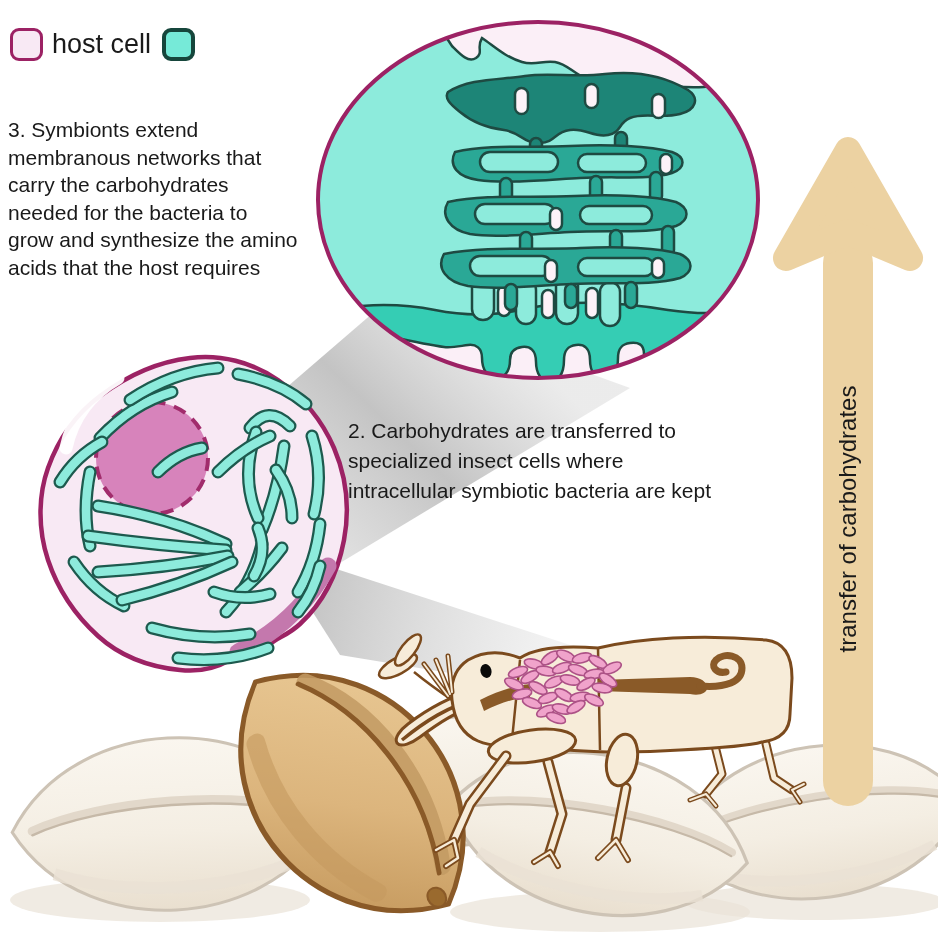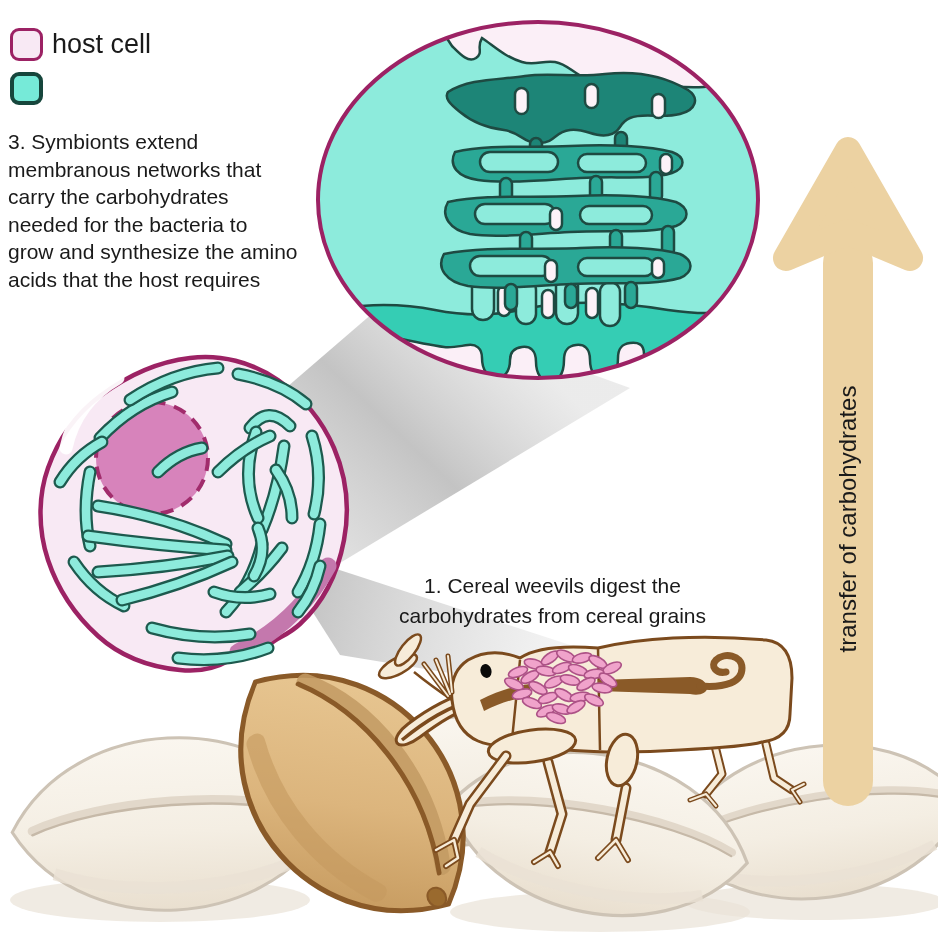--- a/index.html
+++ b/index.html
@@ -1,24 +1,24 @@
 <!DOCTYPE html>
 <html><head>
 <meta charset="utf-8">
 <style>
   html,body{margin:0;padding:0;background:#fff;}
   #canvas{position:relative;width:938px;height:937px;background:#ffffff;overflow:hidden;
           font-family:"Liberation Sans",sans-serif;color:#1a1a1a;}
   #art{position:absolute;left:0;top:0;}
   .txt{position:absolute;white-space:pre-line;}
-  .legend{position:absolute;left:10px;top:28px;display:flex;flex-direction:column;gap:11px;}
+  .legend{position:absolute;left:10px;top:28px;display:flex;flex-direction:row;gap:11px;}
   .legend-row{display:flex;align-items:center;gap:9px;}
   .swatch{width:33px;height:33px;border-radius:9px;box-sizing:border-box;flex:0 0 auto;}
   .legend-label{font-size:27px;line-height:1;}
-  #step3{left:8px;top:128px;width:312px;font-size:21px;line-height:27.5px;}
+  #step3{left:8px;top:116px;width:312px;font-size:21px;line-height:27.5px;}
   #step2{left:348px;top:416px;width:430px;font-size:21px;line-height:30px;}
   #step1{left:380px;top:571px;width:345px;font-size:21px;line-height:30px;text-align:center;}
   #arrow-label{left:698px;top:505px;width:300px;text-align:center;font-size:24px;
                transform:rotate(-90deg);transform-origin:center center;}
 </style>
 </head>
 <body>
 <div id="canvas">
 
 <svg id="art" width="938" height="937" viewBox="0 0 938 937">
@@ -302,17 +302,18 @@
     <span class="swatch" style="border: 4px solid rgb(22, 70, 60); background-color: rgb(118, 234, 216);"></span>
   </div>
 </div>
 
 <div id="step3" class="txt">3. Symbionts extend
 membranous networks that
 carry the carbohydrates
 needed for the bacteria to
 grow and synthesize the amino
 acids that the host requires</div>
-<div id="step1" class="txt">1. Cereal weevils digest the
-carbohydrates from cereal grains</div>
+<div id="step2" class="txt">2. Carbohydrates are transferred to
+specialized insect cells where
+intracellular symbiotic bacteria are kept</div>
 <div id="arrow-label" class="txt">transfer of carbohydrates</div>
 
 </div>
 
 </body></html>

